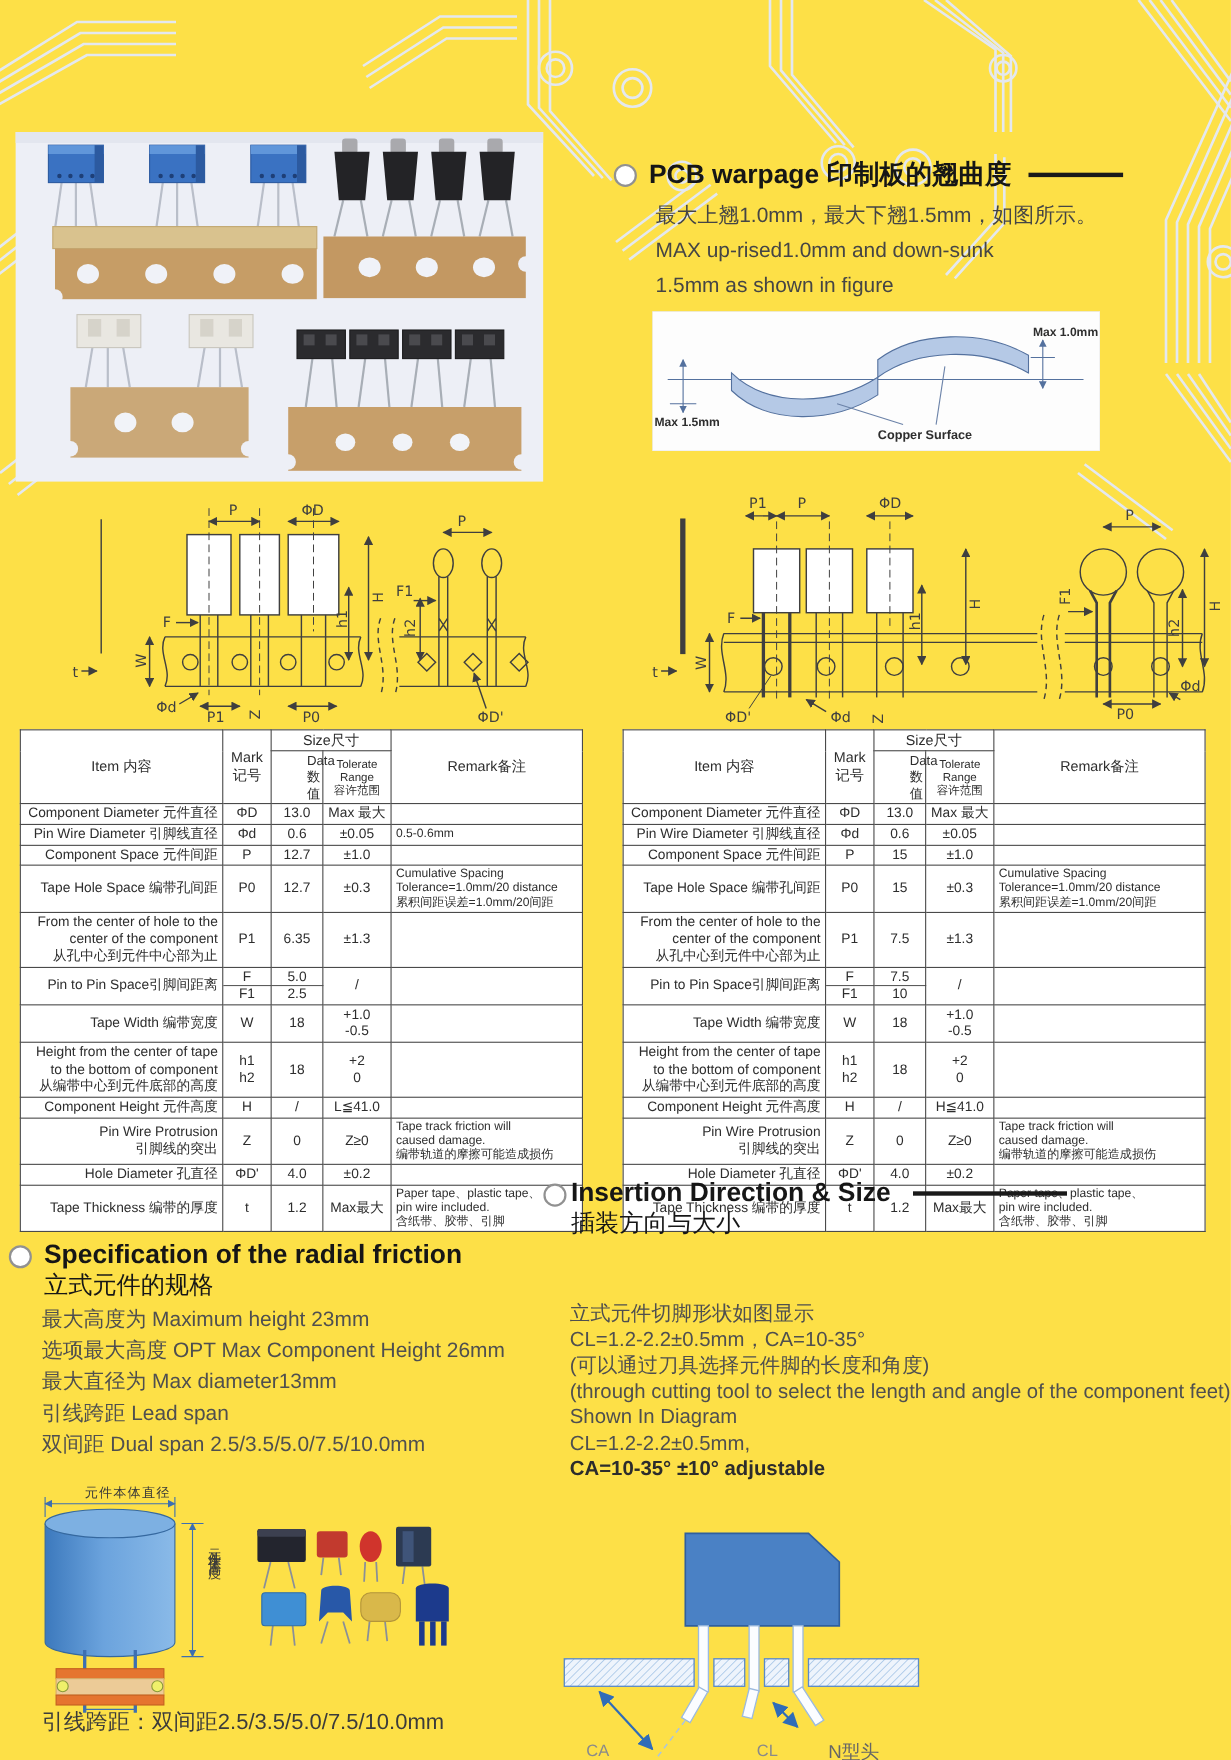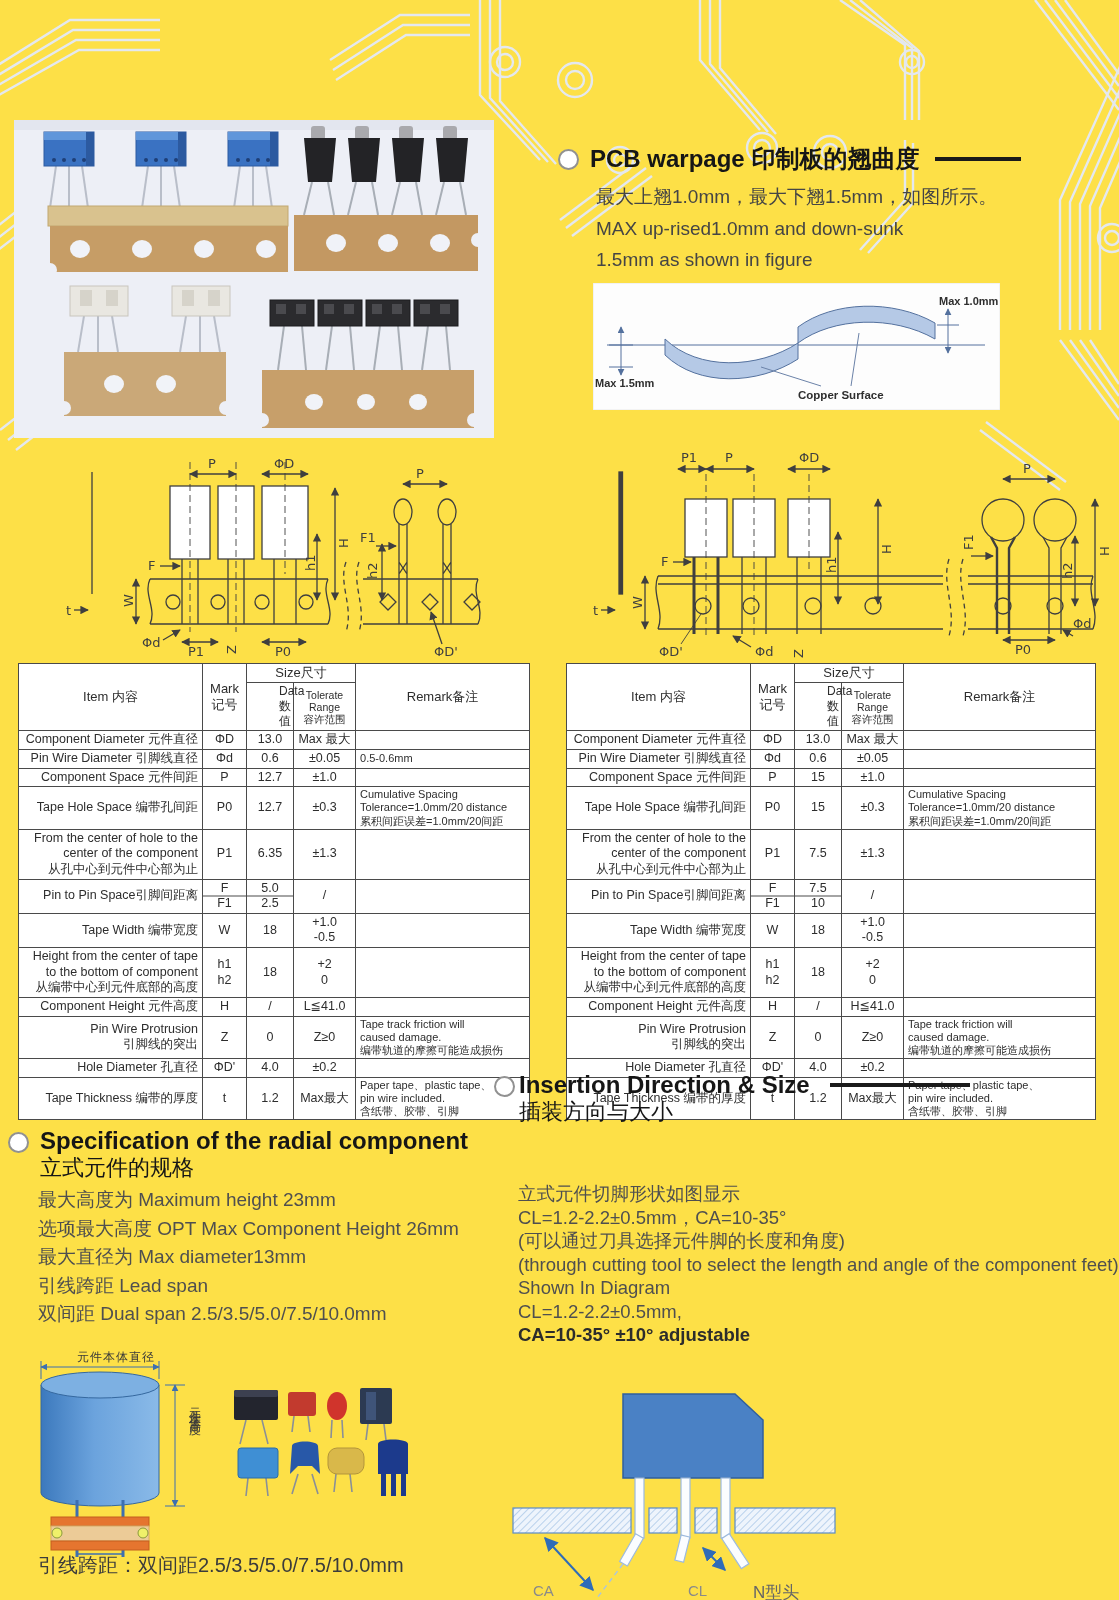--- a/index.html
+++ b/index.html
@@ -674,21 +674,21 @@
           <td class="c-remark-cell">Paper tape、plastic tape、
 pin wire included.
 含纸带、胶带、引脚</td>
         </tr>
       </tbody>
     </table>
 
   <div class="sec-head" style="left:8px;top:1128px;">
     <span class="ring" style="margin-top:4px;"></span>
     <span style="margin-left:11px;">
-      <div class="sec-title">Specification of the radial component</div>
+      <div class="sec-title">Specification of the radial friction</div>
       <div class="sec-title-zh">立式元件的规格</div>
     </span>
   </div>
   <div class="abs txt-lines radial-lines" style="left:38px;top:1186px;">
       <div class="line">最大高度为 Maximum height 23mm</div>
       <div class="line">选项最大高度 OPT Max Component Height 26mm</div>
       <div class="line">最大直径为 Max diameter13mm</div>
       <div class="line">引线跨距  Lead span</div>
       <div class="line">双间距  Dual span  2.5/3.5/5.0/7.5/10.0mm</div>
     </div>

